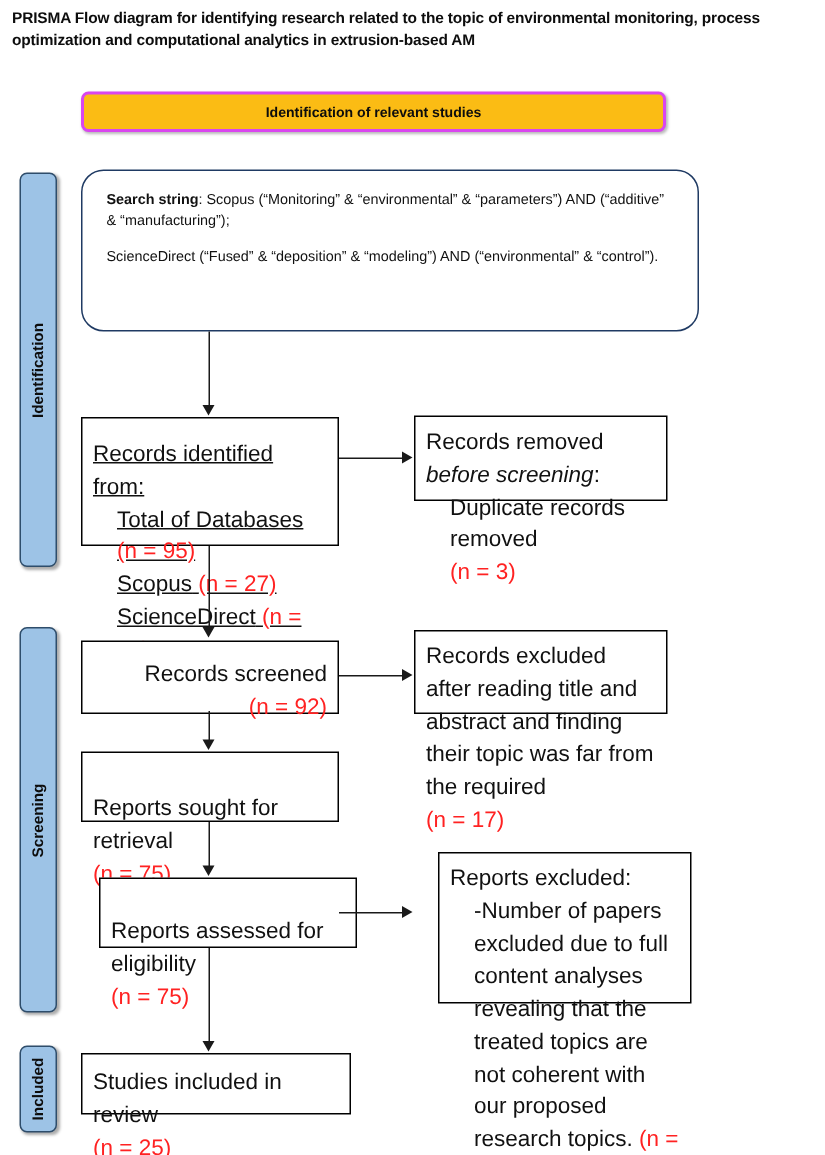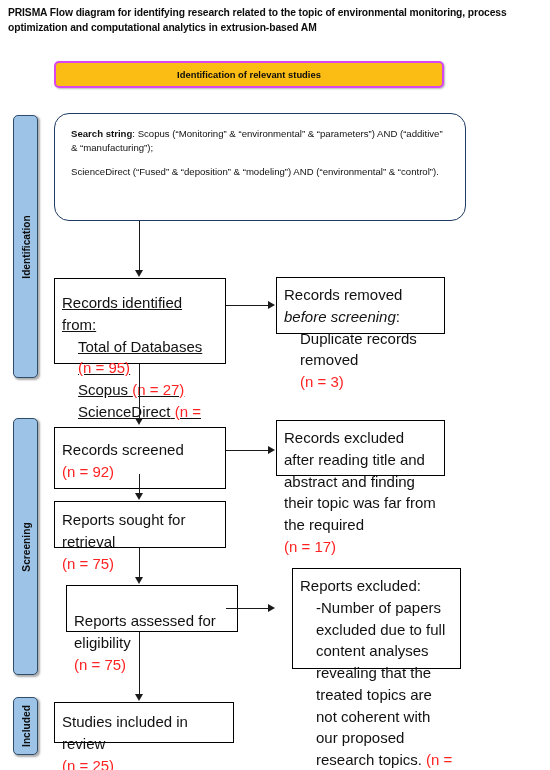--- a/index.html
+++ b/index.html
@@ -107,23 +107,23 @@
     color: #111111;
     padding: 6px 7px;
   }
   .box .line { white-space: normal; }
   .box .indent { padding-left: 16px; }
   .red { color: #ff2222; }
   .ital { font-style: italic; }
 
   #box-records-identified { left: 54px;  top: 278px; width: 172px; height: 86px; padding-top: 13px; text-decoration: underline; }
   #box-records-removed    { left: 276px; top: 277px; width: 169px; height: 57px; }
-  #box-records-screened   { left: 54px;  top: 427px; width: 172px; height: 62px; padding-top: 11px; }
+  #box-records-screened   { left: 54px;  top: 427px; width: 172px; height: 49px; padding-top: 11px; text-align: right; }
   #box-records-excluded   { left: 276px; top: 420px; width: 169px; height: 56px; }
-  #box-reports-sought     { left: 54px;  top: 501px; width: 172px; height: 47px; padding-top: 7px; }
+  #box-reports-sought     { left: 54px;  top: 501px; width: 172px; height: 47px; padding-top: 26px; }
   #box-reports-assessed   { left: 54px;  top: 585px; width: 172px; height: 47px; padding-top: 24px; margin-left: 12px; }
   #box-reports-excluded   { left: 276px; top: 568px; width: 169px; height: 101px; margin-left: 16px; }
   #box-studies-included   { left: 54px;  top: 702px; width: 180px; height: 41px; padding-top: 8px; }
 
   
   .vline {
     position: absolute;
     width: 1.4px;
     background: #1a1a1a;
   }

